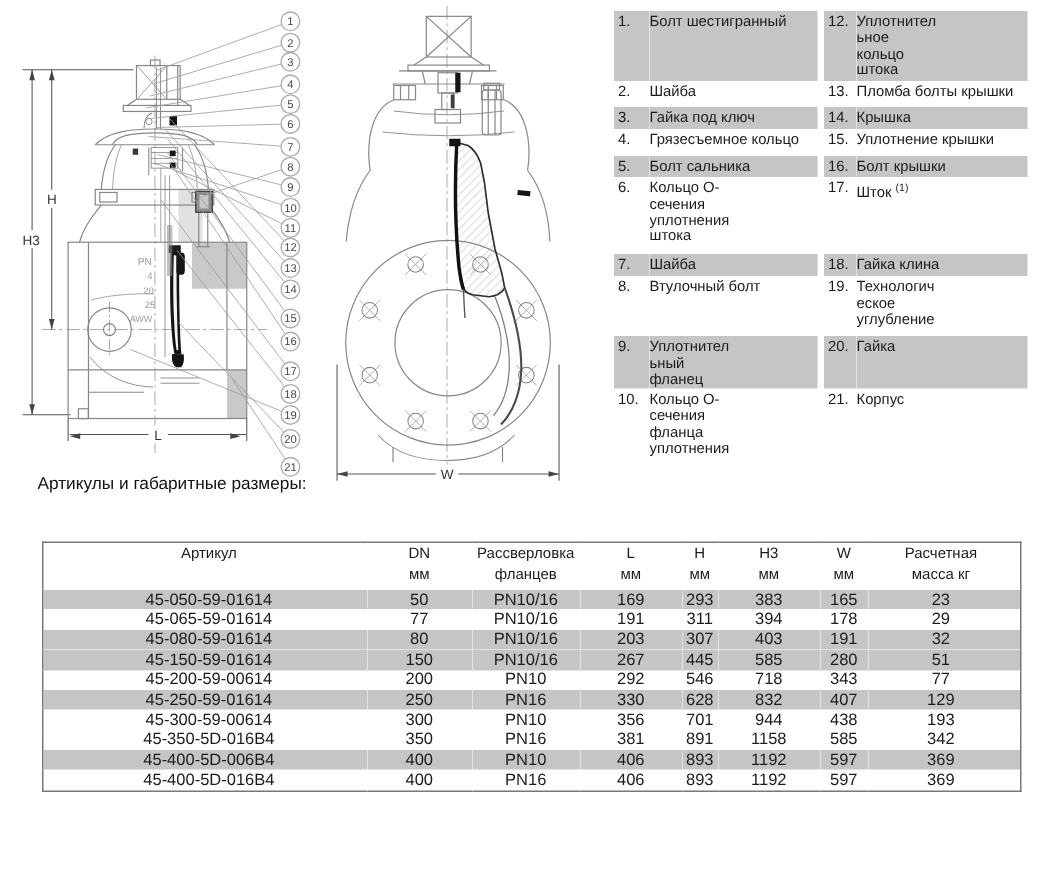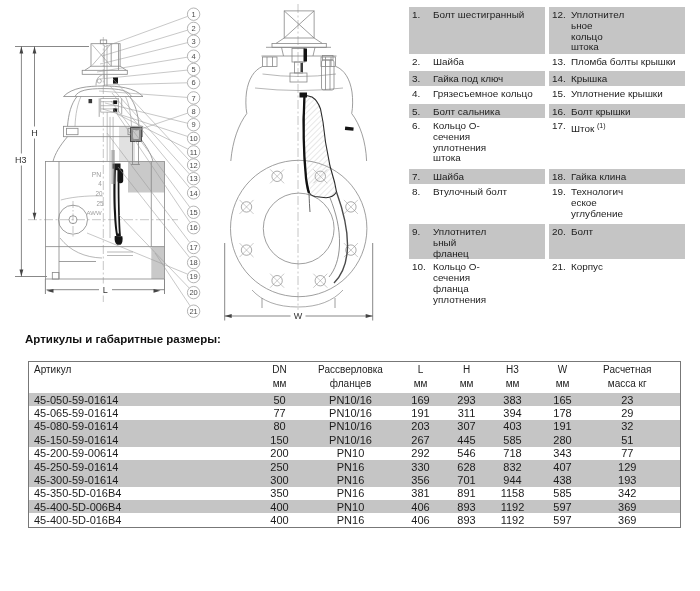--- a/index.html
+++ b/index.html
@@ -2,24 +2,24 @@
 <html><head>
 <meta charset="utf-8">
 <style>
 html,body{margin:0;padding:0;}
 #page{position:relative;width:700px;height:591px;background:#fff;font-family:"Liberation Sans",sans-serif;overflow:hidden;}
 #draw{position:absolute;left:0;top:0;}
 #parts{position:absolute;left:409px;top:7px;border-collapse:collapse;table-layout:fixed;font-size:9.9px;line-height:10.8px;color:#1c1c1c;}
 #parts td{vertical-align:top;padding:3px 0 0 0;overflow:hidden;}
 #parts td.n{padding-left:3px;}
 .g{background:#c5c5c5;}
-#t2title{position:absolute;left:25px;top:333px;font-size:11.5px;font-weight:bold;color:#111;}
+#t2title{position:absolute;left:25px;top:317px;font-size:11.5px;font-weight:normal;color:#111;}
 #dims{position:absolute;left:28px;top:361px;border-collapse:collapse;table-layout:fixed;font-size:11px;color:#1c1c1c;border:1px solid #777;}
 #dims td{padding:0;text-align:center;vertical-align:middle;overflow:hidden;}
-#dims td.a{text-align:left;padding-left:5px;}
+#dims td.a{text-align:center;padding-left:5px;}
 #dims tr.h td{vertical-align:top;font-size:10px;padding-top:1px;height:30px;line-height:13.5px;}
 #dims tr.d td{height:13.39px;}
 #dims td.last{padding-right:4px;}
 </style>
 </head>
 <body>
 <div id="page">
 <svg id="draw" width="410" height="335" viewBox="0 0 410 335">
 <defs>
         <pattern id="hh" width="4" height="4" patternTransform="rotate(45)" patternUnits="userSpaceOnUse">
@@ -348,21 +348,21 @@
           <td>Втулочный болт</td>
           <td></td>
           <td class="n">19.</td>
           <td>Технологич<br>еское<br>углубление</td>
         </tr>
 <tr style="height:35px">
           <td class="n g">9.</td>
           <td class="g">Уплотнител<br>ьный<br>фланец</td>
           <td></td>
           <td class="n g">20.</td>
-          <td class="g">Болт</td>
+          <td class="g">Гайка</td>
         </tr>
 <tr style="height:50px">
           <td class="n">10.</td>
           <td>Кольцо О-<br>сечения<br>фланца<br>уплотнения</td>
           <td></td>
           <td class="n">21.</td>
           <td>Корпус</td>
         </tr>
 </tbody>
     </table>
@@ -444,24 +444,24 @@
 <tr class="d g">
           <td class="a">45-250-59-01614</td>
           <td>250</td>
           <td>PN16</td>
           <td>330</td>
           <td>628</td>
           <td>832</td>
           <td>407</td>
           <td class="last">129</td>
         </tr>
-<tr class="d g">
-          <td class="a">45-300-59-01614</td>
+<tr class="d">
+          <td class="a">45-300-59-00614</td>
           <td>300</td>
-          <td>PN16</td>
+          <td>PN10</td>
           <td>356</td>
           <td>701</td>
           <td>944</td>
           <td>438</td>
           <td class="last">193</td>
         </tr>
 <tr class="d">
           <td class="a">45-350-5D-016B4</td>
           <td>350</td>
           <td>PN16</td>

